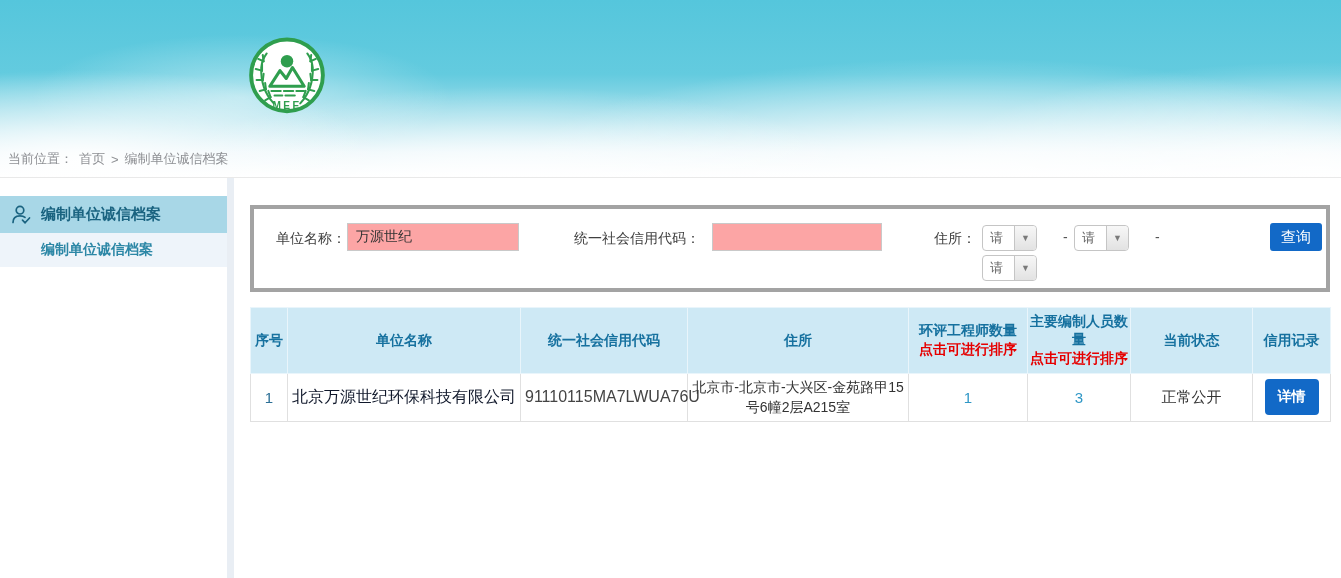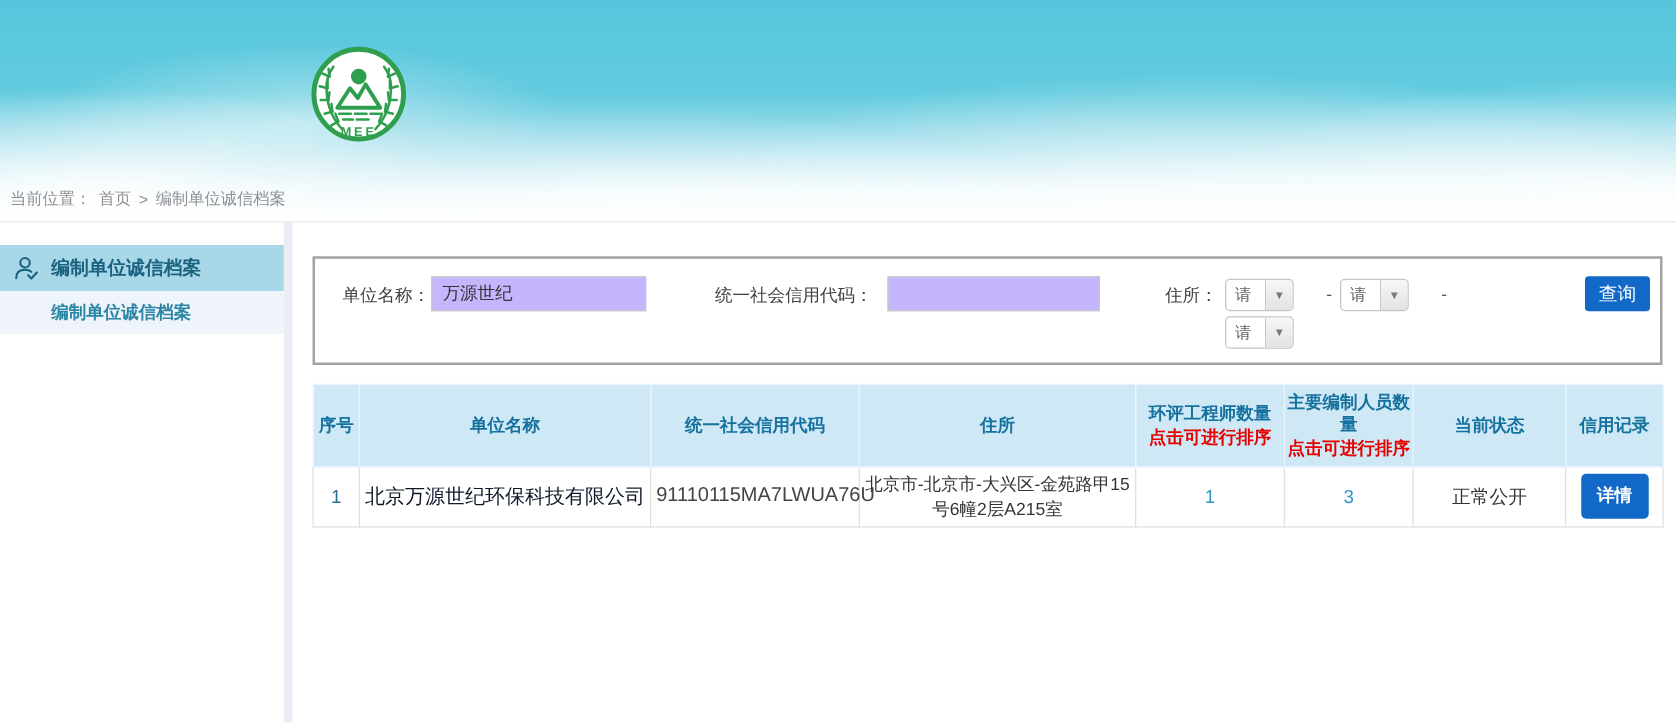--- a/index.html
+++ b/index.html
@@ -42,24 +42,24 @@
   .side-group .glabel { font-size:15px; font-weight:bold; color:#1a6380; }
   .side-item {
     height:34px; background:#eef4fa; display:flex; align-items:center;
     padding-left:41px; cursor:pointer;
   }
   .side-item .ilabel { font-size:14px; font-weight:bold; color:#2c87a6; }
 
   .main { position:relative; flex:1; padding:27px 11px 0 16px; }
 
   
-  .search-panel { position:relative; width:1080px; height:87px; border:2px solid #a3a3a3; background:#fff; }
+  .search-panel { position:relative; width:1080px; height:87px; border:4px solid #a3a3a3; background:#fff; }
   .sp-label { position:absolute; font-size:14px; color:#404040; white-space:nowrap; }
   .sp-input {
-    position:absolute; height:28px; border:1px solid #c9c9c9; background:#c4b5fd;
+    position:absolute; height:28px; border:1px solid #c9c9c9; background:#fca5a5;
     font-size:14px; color:#333; padding:0 8px; outline:none;
     font-family:"Liberation Sans","DejaVu Sans",sans-serif;
   }
   .combo {
     position:absolute; width:55px; height:26px; border:1px solid #c5c5c5; border-radius:4px;
     background:#fff; display:flex; overflow:hidden; cursor:pointer;
   }
   .combo .cval { flex:1; font-size:13px; color:#666; line-height:24px; padding-left:7px; }
   .combo .cbtn {
     width:22px; border-left:1px solid #c5c5c5; border-radius:0 3px 3px 0;

